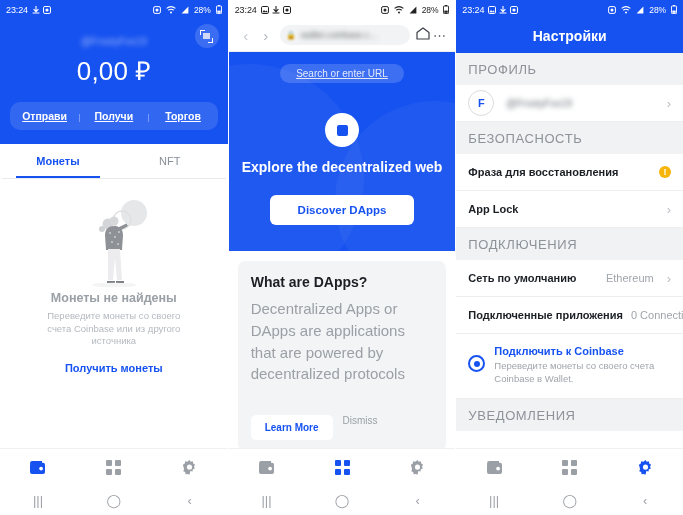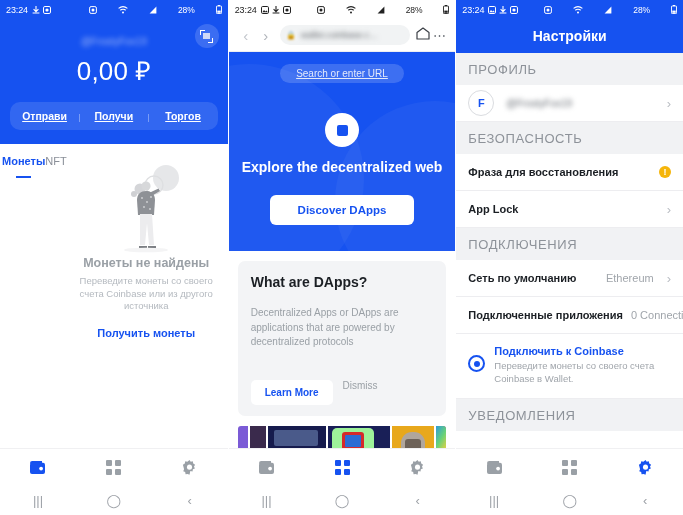--- a/index.html
+++ b/index.html
@@ -34,21 +34,21 @@
     align-items: center;
     padding: 0 6px;
     font-size: 9px;
     color: #ffffff;
     background: #1652f0;
     letter-spacing: -0.1px;
   }
   .statusbar.light { background: #ffffff; color: #222; }
   .sb-time { font-size: 9px; }
   .sb-left-icons { display: flex; align-items: center; gap: 3px; margin-left: 4px; }
-  .sb-right { margin-left: auto; display: flex; align-items: center; gap: 21px; }
+  .sb-right { margin-left: auto; display: flex; align-items: center; gap: 5px; }
   .sb-ico { display: inline-block; }
   .sb-batt { font-size: 8.5px; }
 
   
   .w-head {
     background: #1652f0;
     padding: 4px 10px 14px 10px;
     position: relative;
     flex: 0 0 auto;
   }
@@ -113,20 +113,21 @@
     content: "";
     position: absolute; left: 0; top: 4px;
     width: 1px; height: 14px;
     background: rgba(255,255,255,0.35);
   }
   .w-sheet {
     background: #fff;
     border-radius: 13px 13px 0 0;
     flex: 1 1 auto;
     display: flex;
+    flex-direction: column;
     margin: 0 2px;
     overflow: hidden;
   }
   .w-tabs { display: flex; height: 34px; }
   .w-tab {
     flex: 1 1 0;
     display: flex; align-items: center; justify-content: center;
     font-size: 11px;
     color: #8a8f98;
     position: relative;
@@ -248,21 +249,21 @@
     padding: 10px 9px 0 9px;
     overflow: hidden;
   }
   .b-card {
     background: #f3f4f6;
     border-radius: 7px;
     padding: 13px 13px 11px 13px;
   }
   .b-card-title { font-size: 14px; font-weight: bold; color: #1b1f24; }
   .b-card-text {
-    font-size: 10px; color: #9aa0a6; line-height: 1.45; margin-top: 16px;
+    font-size: 15px; color: #9aa0a6; line-height: 1.45; margin-top: 8px;
   }
   .b-card-actions { display: flex; gap: 10px; margin-top: 30px; }
   .b-learn {
     background: #fff; border-radius: 5px;
     padding: 7px 14px;
     font-size: 10px; font-weight: bold; color: #1652f0;
   }
   .b-dismiss { font-size: 10px; color: #9aa0a6; }
   .b-strip {
     margin-top: 10px;

